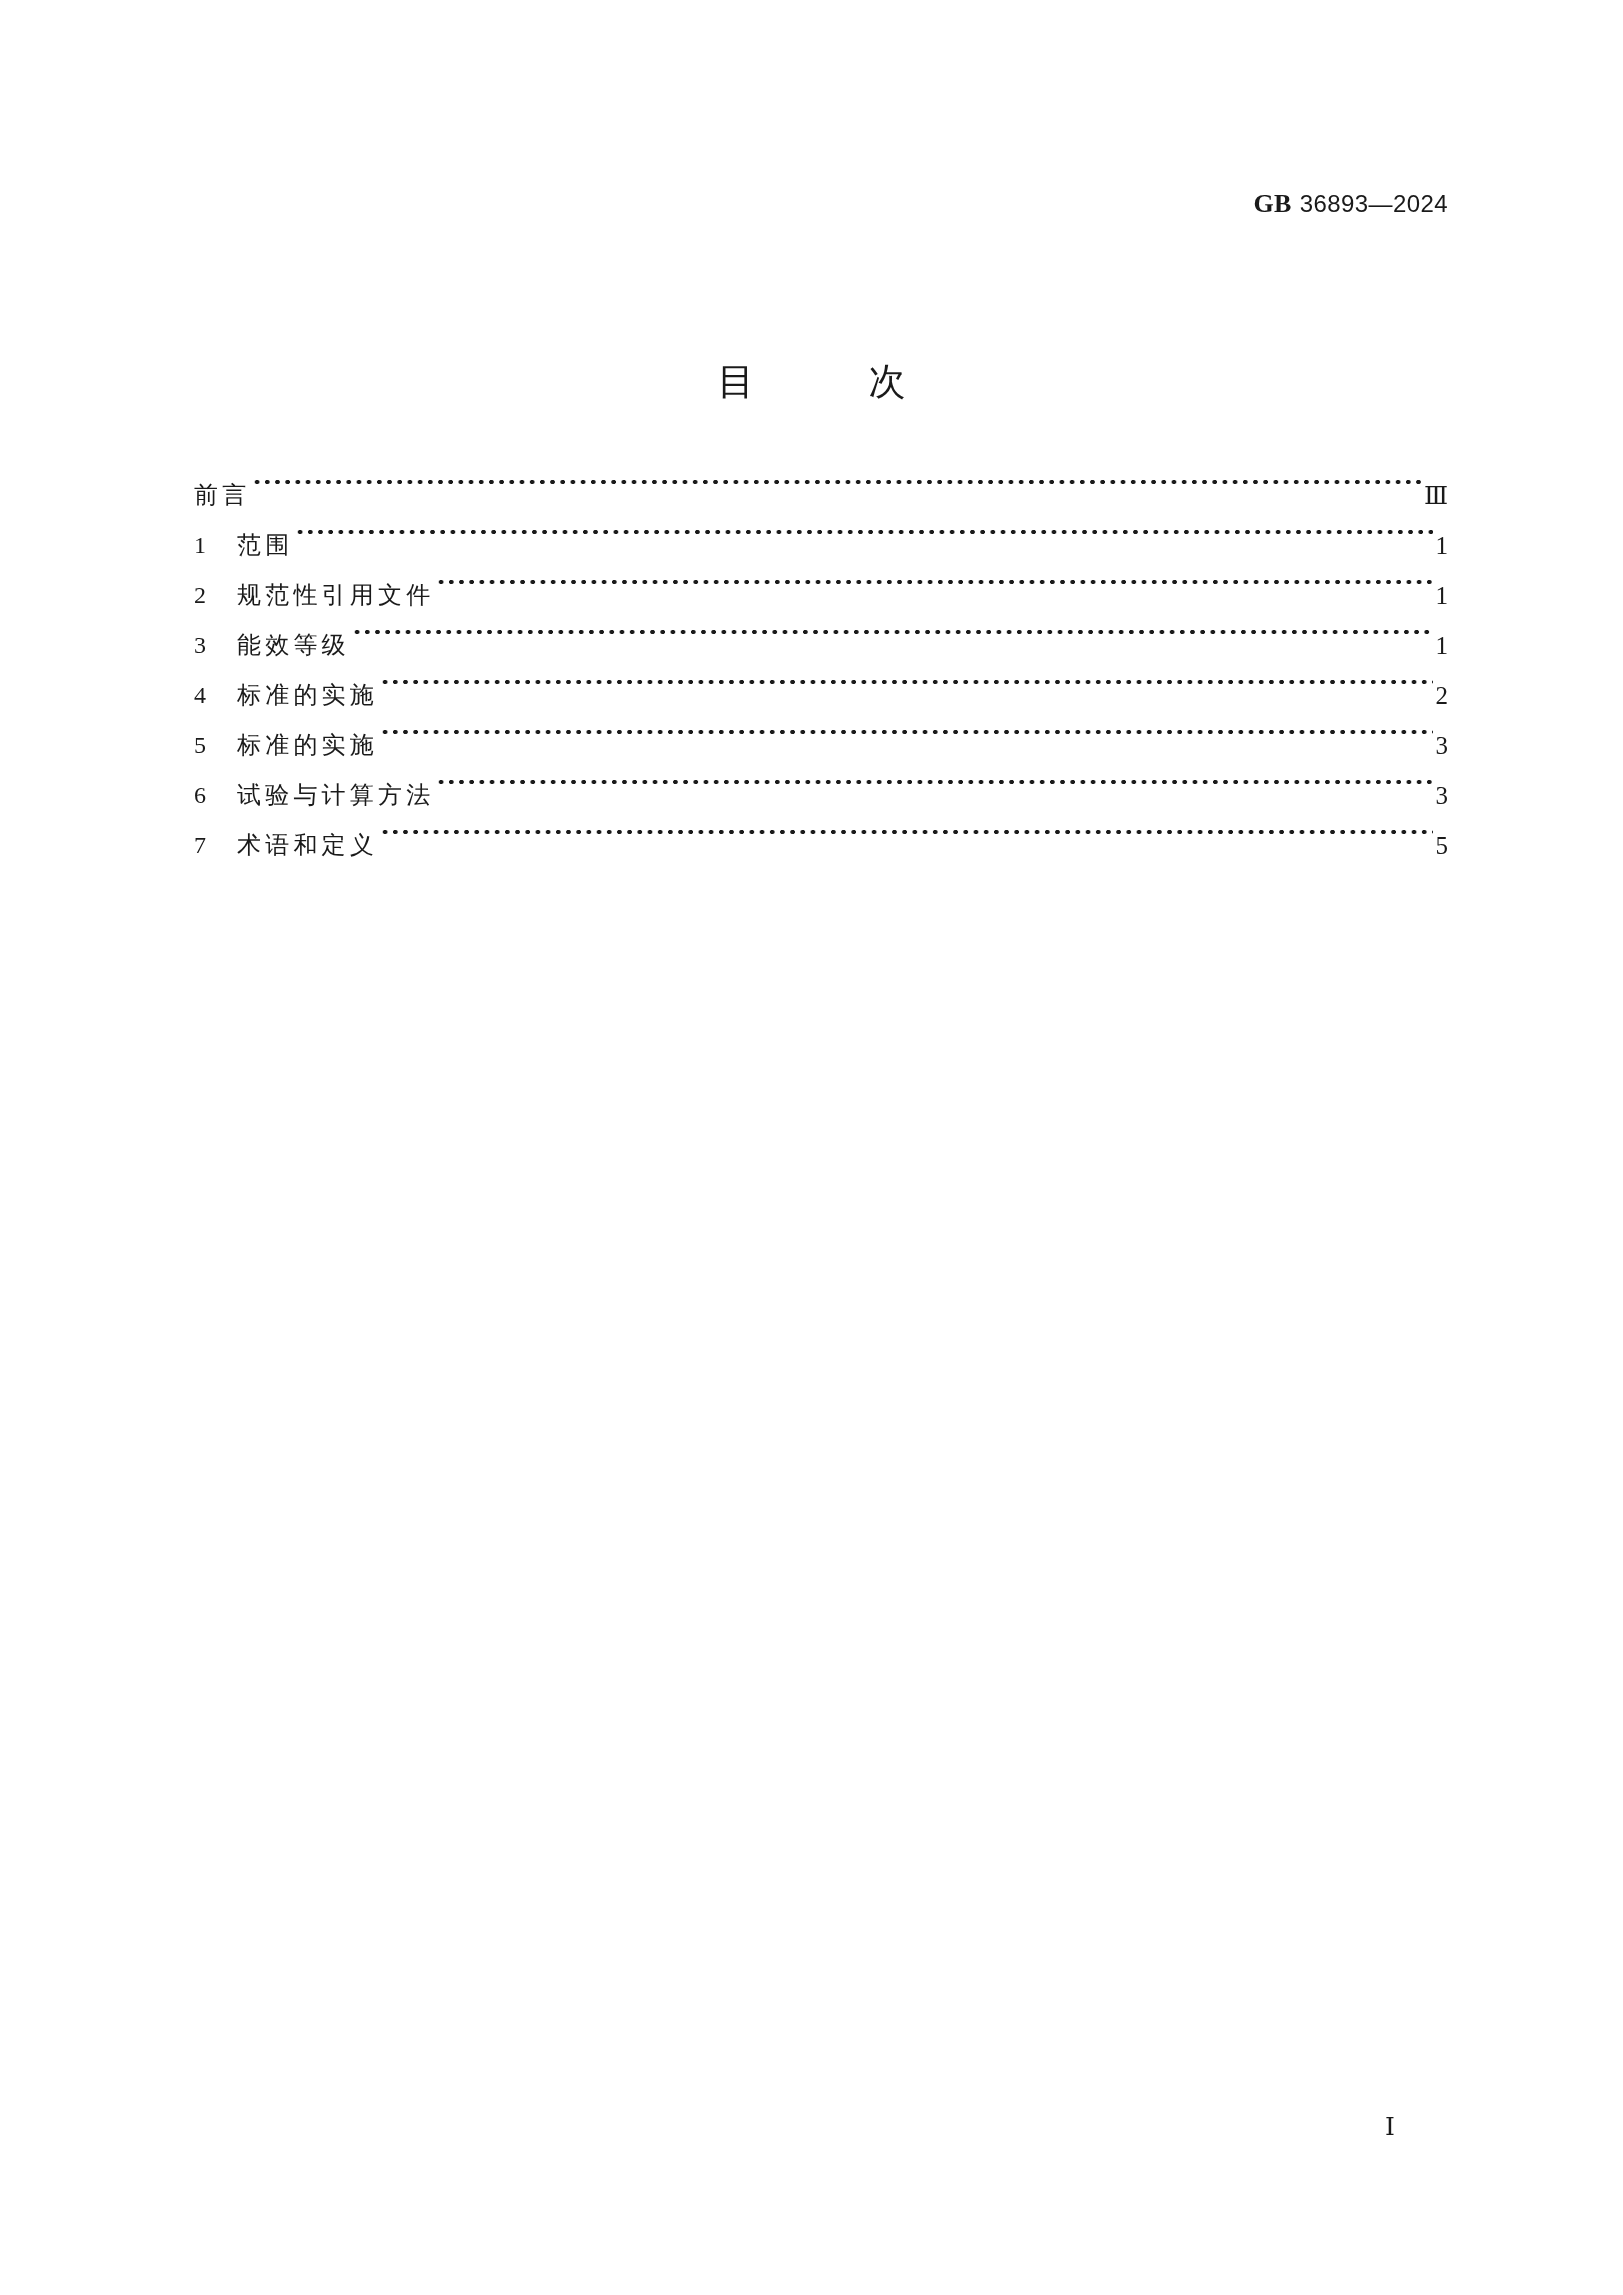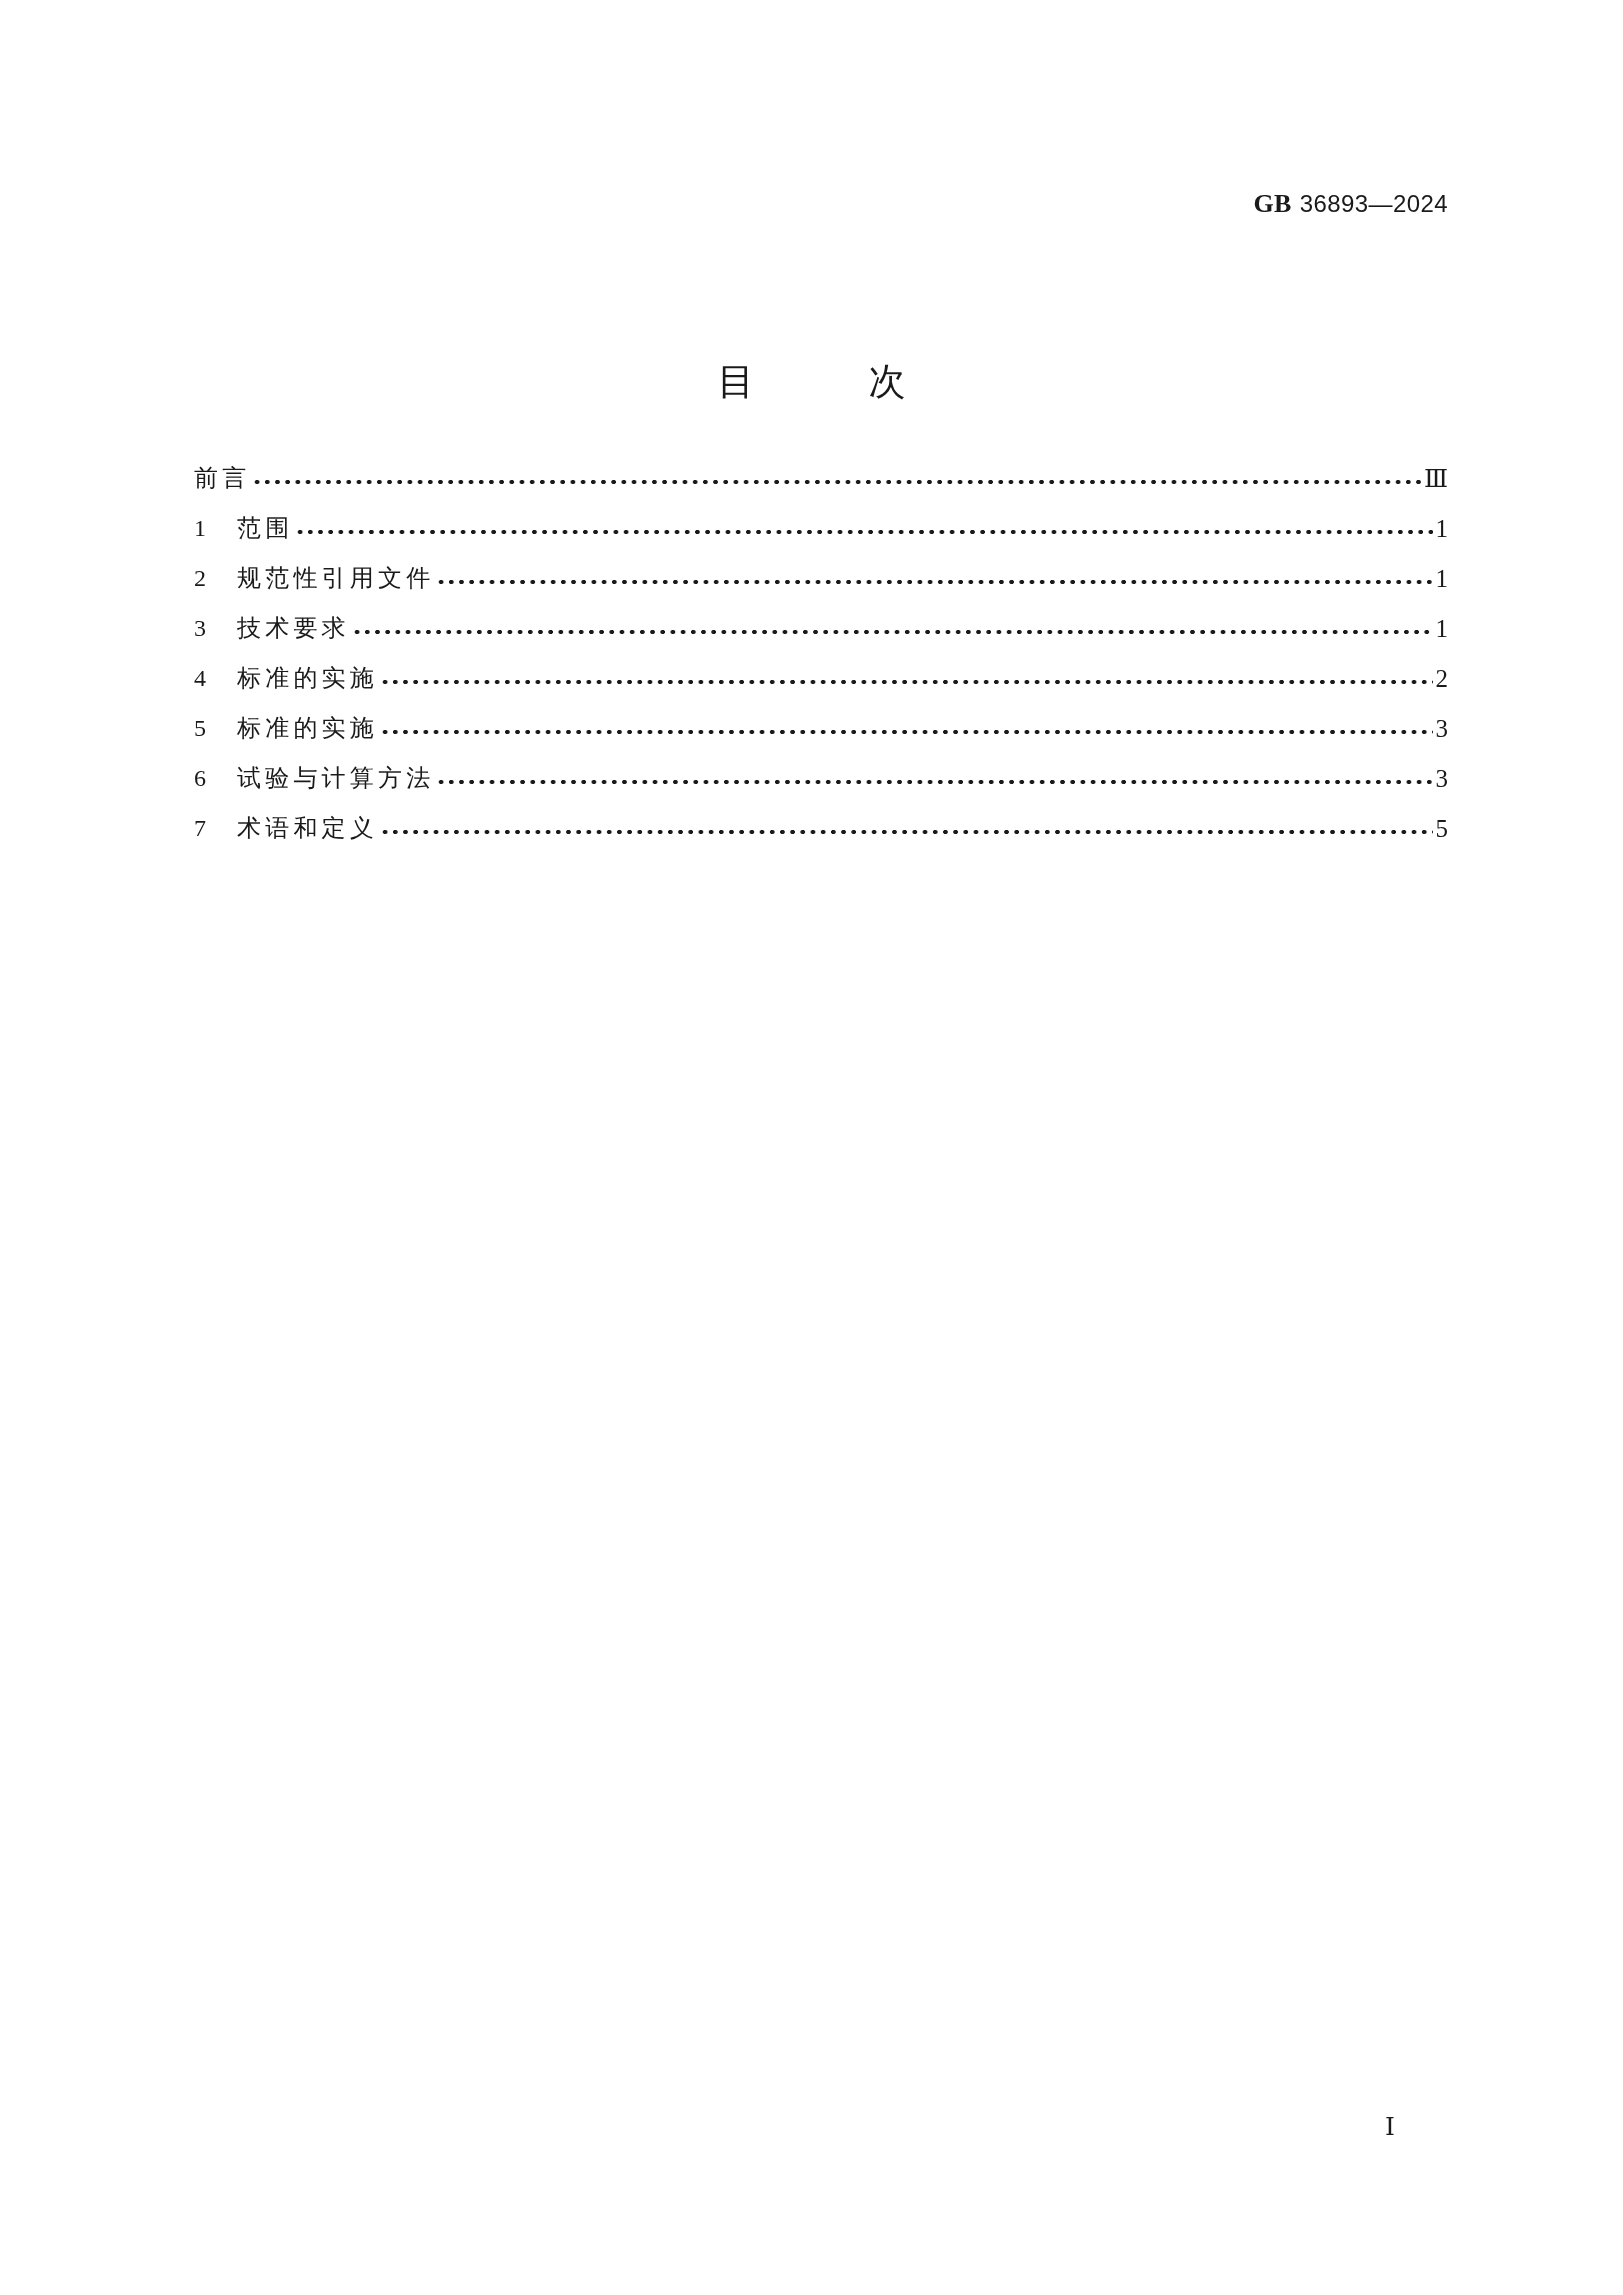--- a/index.html
+++ b/index.html
@@ -50,21 +50,21 @@
       margin: 0 57px;
     }
     .toc {
       position: absolute;
       top: 462px;
       left: 194px;
       width: 1254px;
     }
     .toc-row {
       display: flex;
-      align-items: flex-start;
+      align-items: flex-end;
       height: 50px;
       font-size: 24px;
       line-height: 33px;
     }
     .toc-num {
       display: inline-block;
       width: 43px;
       flex: 0 0 auto;
       font-family: "Liberation Serif", "DejaVu Serif", serif;
     }
@@ -127,21 +127,21 @@
     <span class="toc-page">1</span>
   </div>
   <div class="toc-row">
     <span class="toc-num">2</span>
     <span class="toc-label">规范性引用文件</span>
     <span class="toc-leader"></span>
     <span class="toc-page">1</span>
   </div>
   <div class="toc-row">
     <span class="toc-num">3</span>
-    <span class="toc-label">技术要求</span>
+    <span class="toc-label">能效等级</span>
     <span class="toc-leader"></span>
     <span class="toc-page">1</span>
   </div>
   <div class="toc-row">
     <span class="toc-num">4</span>
     <span class="toc-label">标准的实施</span>
     <span class="toc-leader"></span>
     <span class="toc-page">2</span>
   </div>
   <div class="toc-row">

